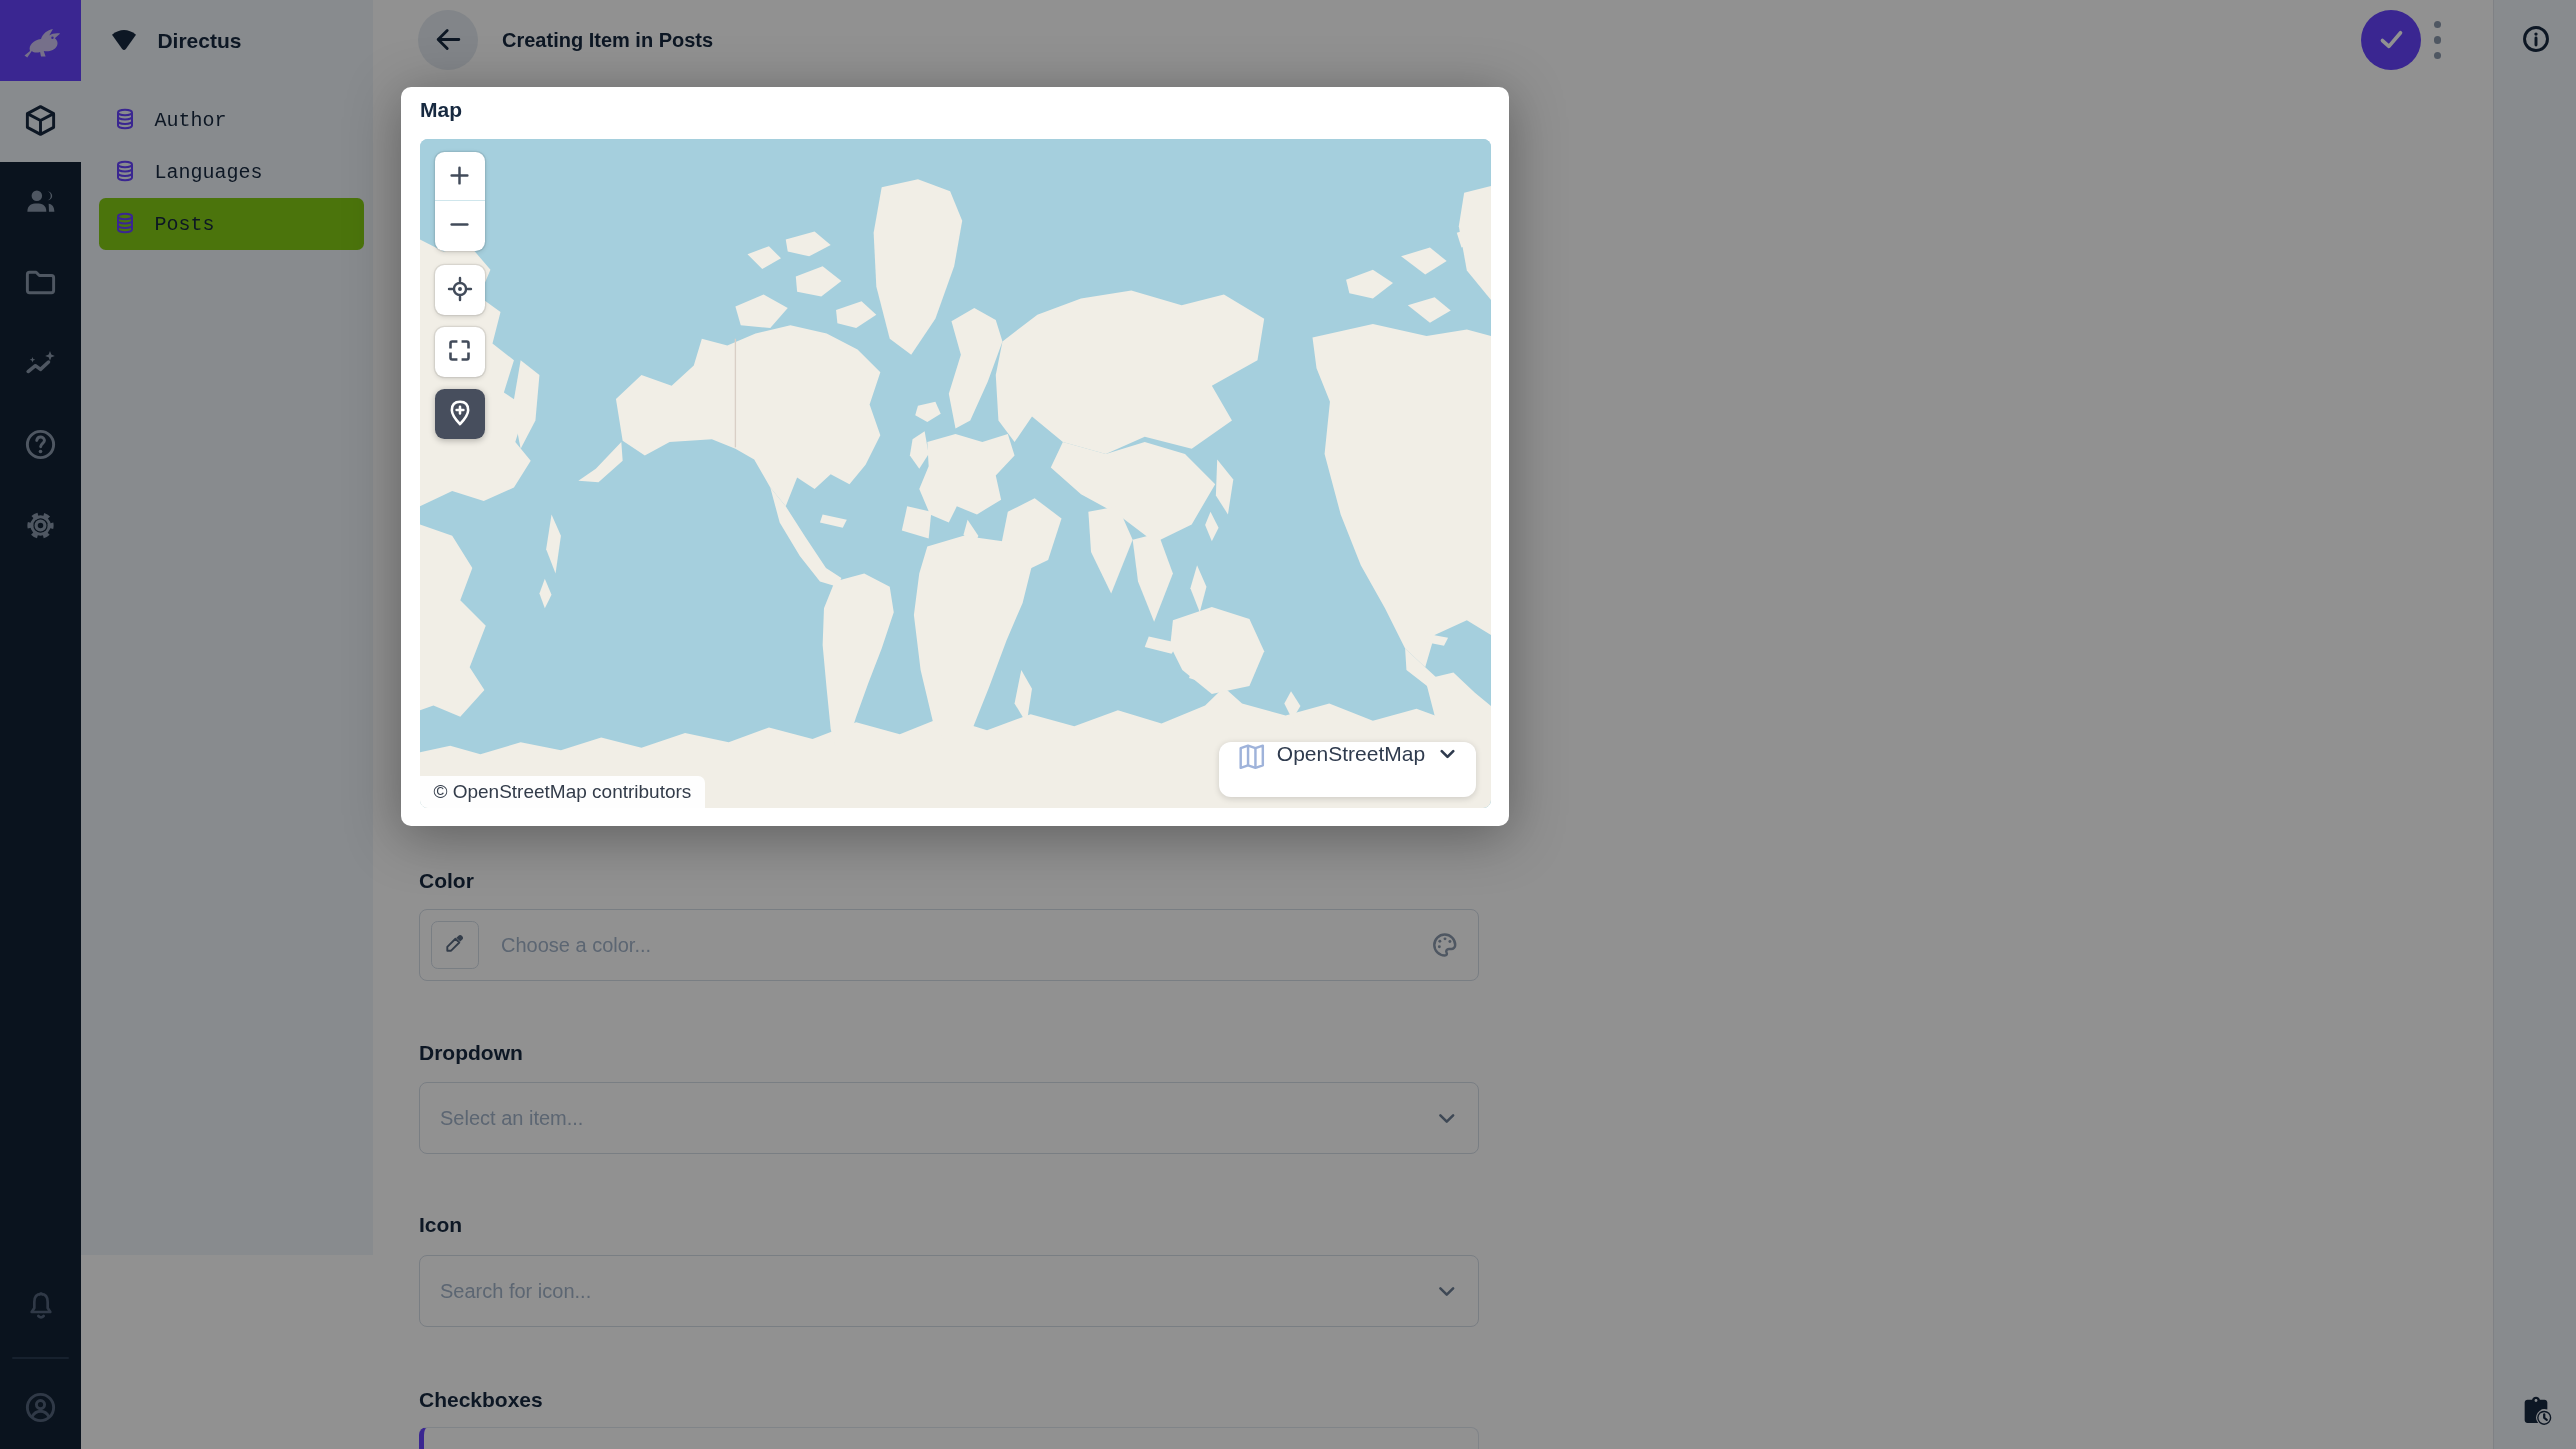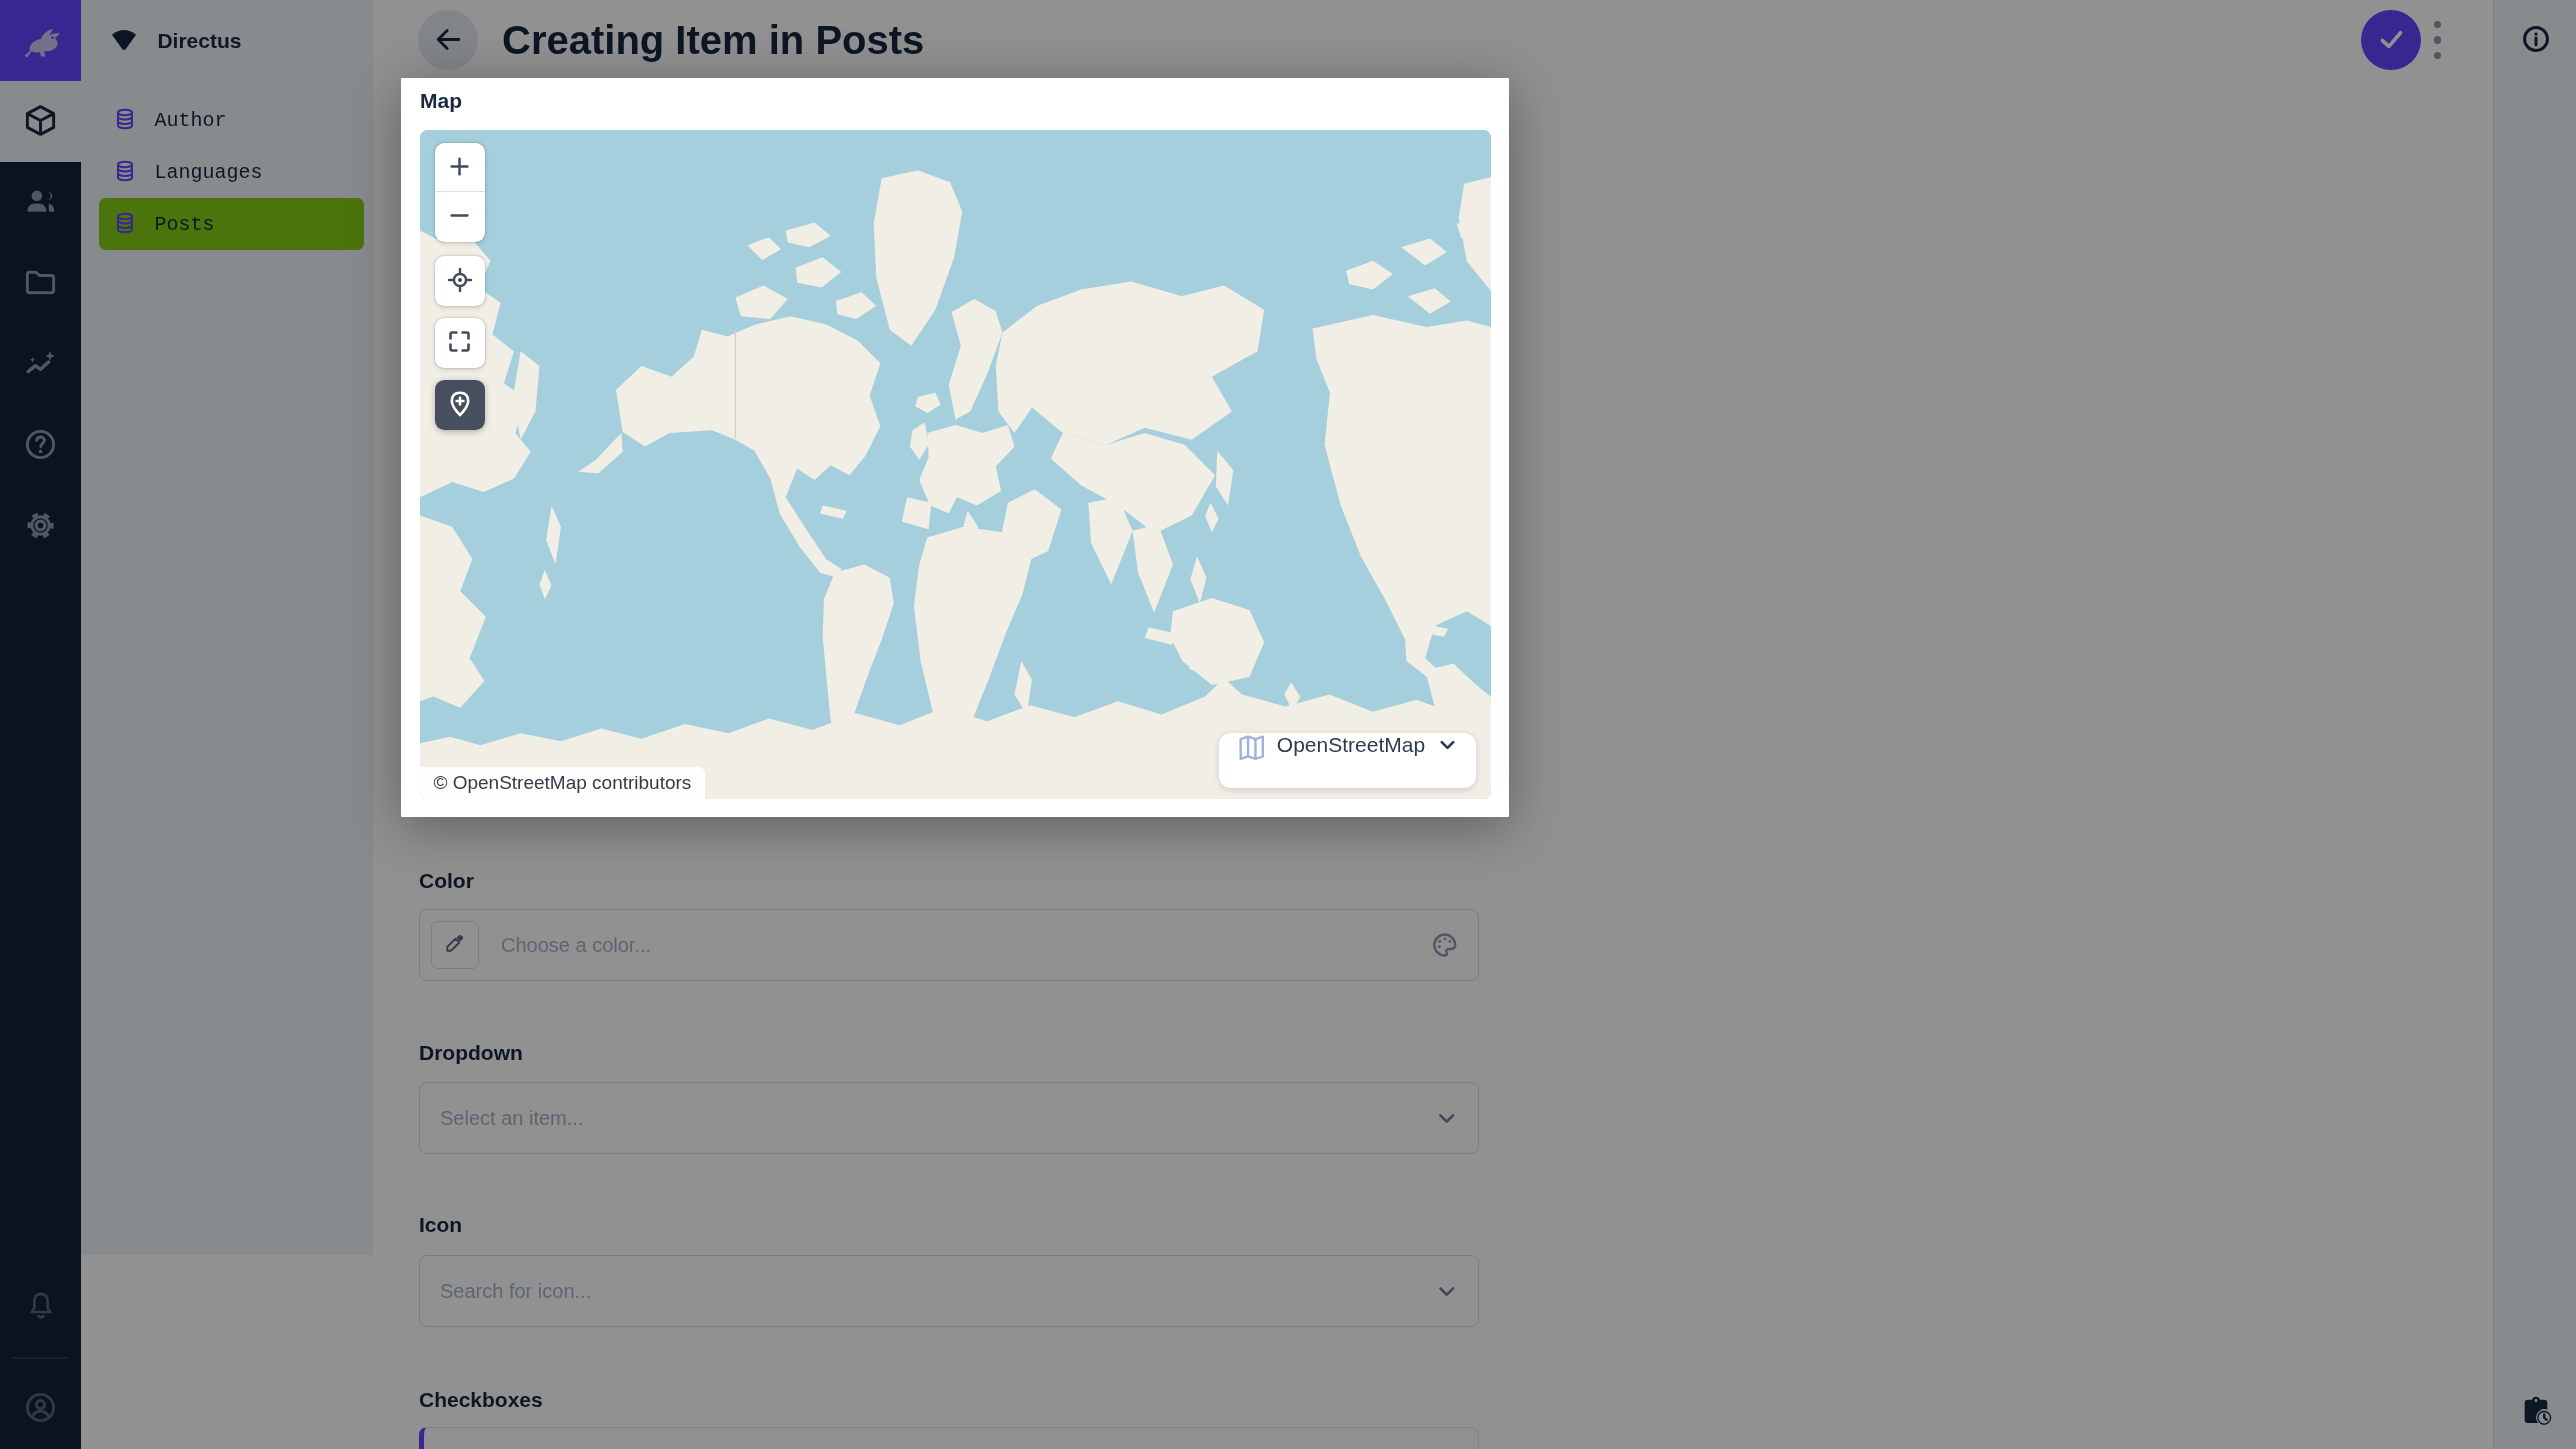--- a/index.html
+++ b/index.html
@@ -30,21 +30,21 @@
   .nav-item.active { background:#84cc16; }
   .nav-item .label { font-size:20px; font-weight:500; color:#172940;font-family:Liberation Mono, monospace; }
 
   
   .header { position:absolute; left:373px; top:0; width:2120px; height:81px;
     background:#ffffff; z-index:8; }
   .back-btn { position:absolute; left:45px; top:10px; width:60px; height:60px;
     border-radius:50%; background:#e4eaf1; display:flex; align-items:center;
     justify-content:center; color:#172940; }
   .page-title { position:absolute; left:129px; top:0; line-height:81px;
-    font-size:40px; font-weight:700; color:#172940; }
+    font-size:20px; font-weight:700; color:#172940; }
   .save-btn { position:absolute; left:1988px; top:10px; width:60px; height:60px;
     border-radius:50%; background:#6644ff; display:flex; align-items:center;
     justify-content:center; color:#ffffff; }
   .kebab { position:absolute; left:2050px; top:10px; width:29.5px; height:60px;
     display:flex; flex-direction:column; align-items:center; justify-content:center;
     gap:8px; }
   .kebab i { width:7.4px; height:7.4px; border-radius:50%; background:#8b99ad; }
 
   
   .right-strip { position:absolute; left:2493px; top:0; width:83px; height:1449px;
@@ -70,22 +70,22 @@
   .right-ic { position:absolute; right:19px; top:50%; transform:translateY(-50%);
     color:#8b99ad; display:flex; }
   .chk-box { position:absolute; left:46px; width:1060px; height:81px;
     border:1.3px solid #e2e8f0; border-left:5.4px solid #6644ff; border-radius:8px;
     background:#fff; }
 
   
   .overlay { position:absolute; inset:0; background:rgba(0,0,0,0.43); z-index:40; }
 
   
-  .map-card { position:absolute; left:401px; top:78px; width:1108px; height:739px;
-    background:#ffffff; border-radius:1px; z-index:50;
+  .map-card { position:absolute; left:401px; top:87px; width:1108px; height:739px;
+    background:#ffffff; border-radius:10px; z-index:50;
     box-shadow:0 9.4px 54px rgba(0,0,0,0.35); }
   .map-card .field-label { left:19px; top:10.7px; }
   .map-box { position:absolute; left:19px; top:52px; width:1071px; height:669px;
     border-radius:8px; overflow:hidden; background:#a5cfdd; }
   .map-box svg.world { position:absolute; inset:0; display:block; }
 
   .ctl { position:absolute; left:14.8px; width:50px; border-radius:9.4px; background:#fff;
     box-shadow:0 0 0 1.3px rgba(0,0,0,0.07), 0 1.3px 5.4px rgba(0,0,0,0.12); }
   .ctl-zoom { top:13.4px; height:99px; }
   .ctl-btn { width:50px; height:49px; display:flex; align-items:center;

